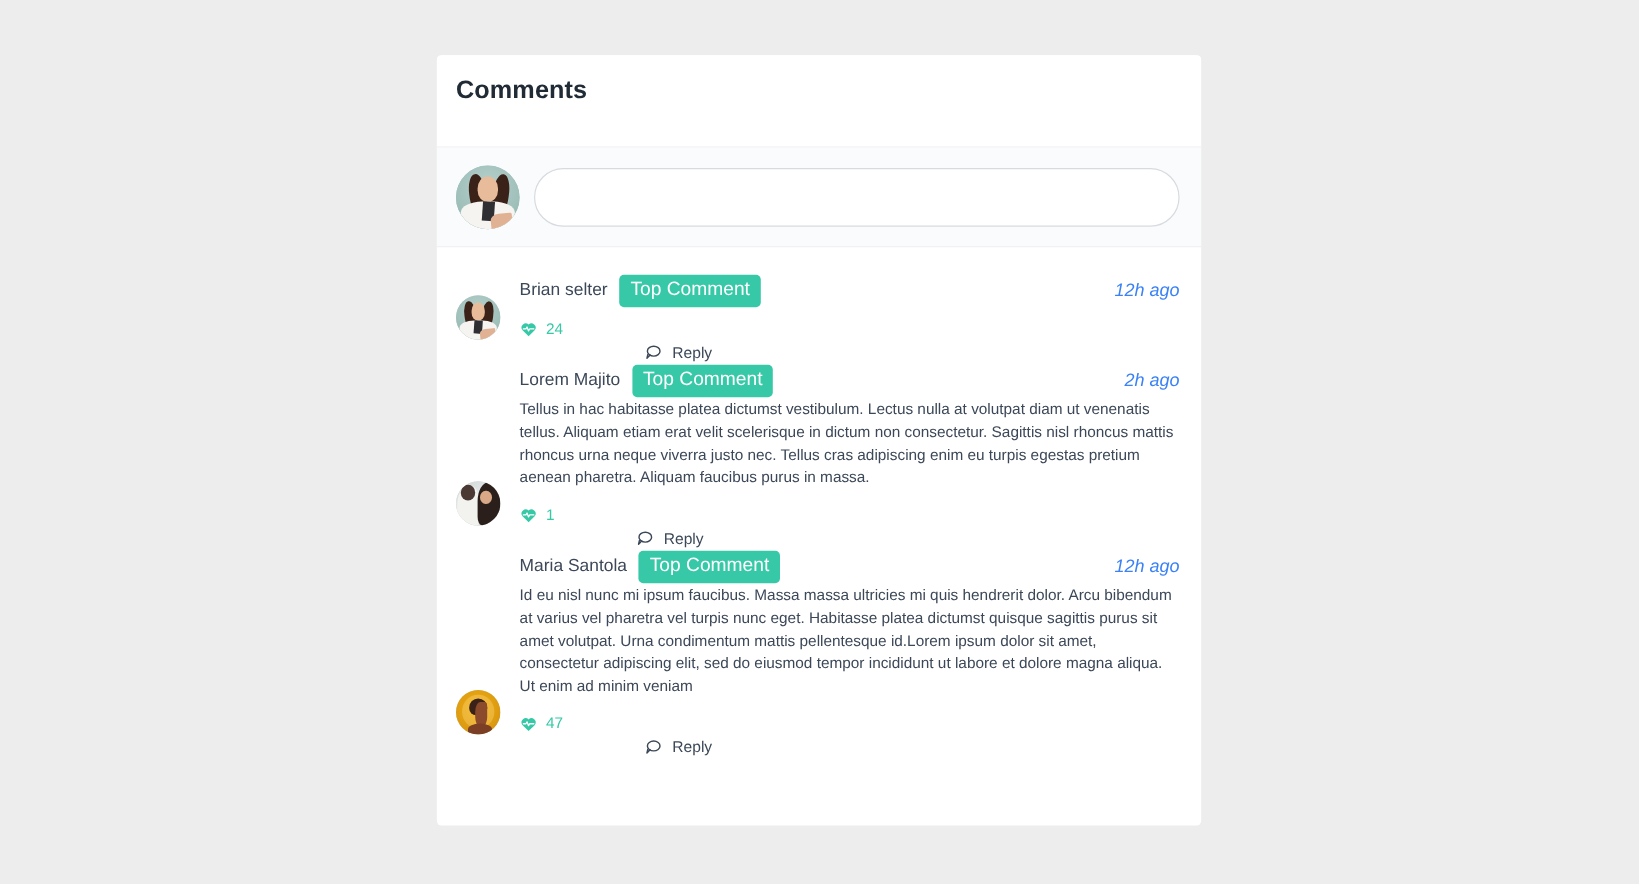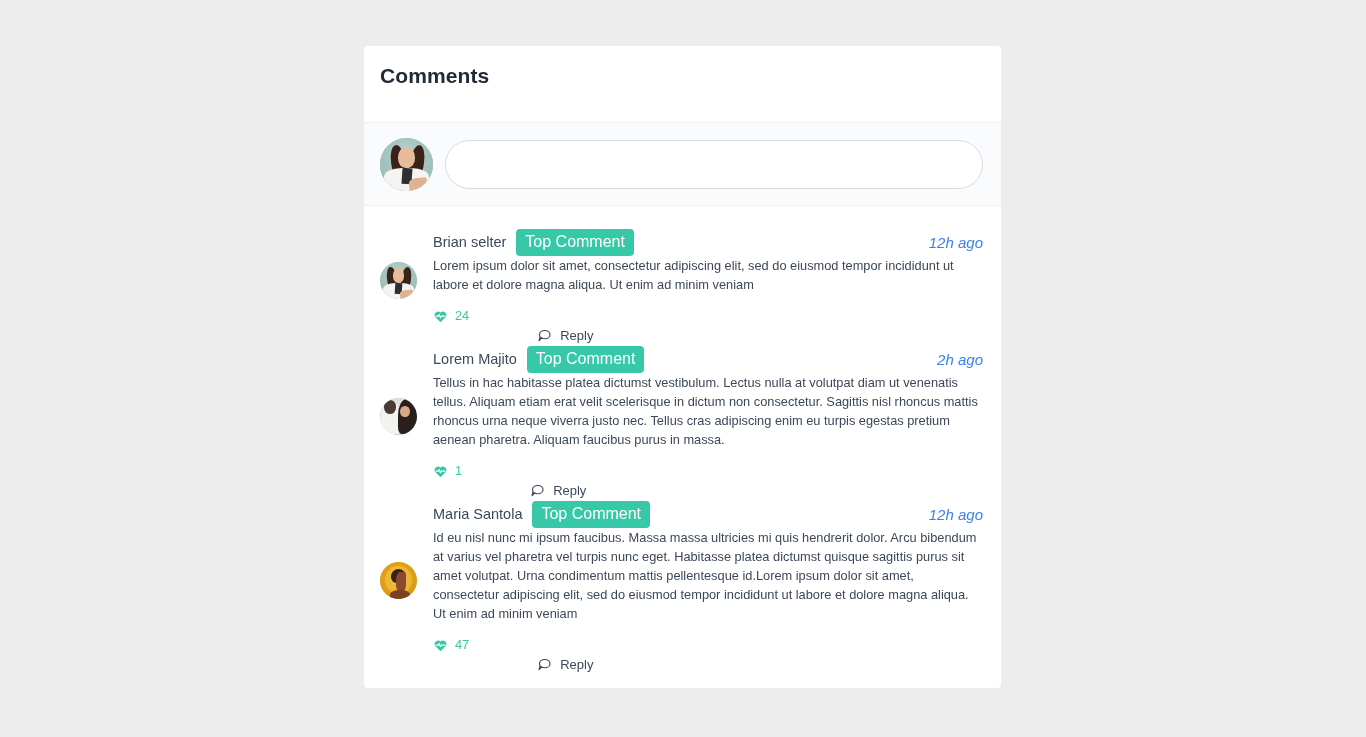--- a/index.html
+++ b/index.html
@@ -76,21 +76,21 @@
     outline: none;
   }
   .composer-input::placeholder { color: #b6bec9; }
 
   
   .comment-list {
     padding: 12px 18px 0 16px;
   }
   .comment {
     display: flex;
-    align-items: center;
+    align-items: flex-end;
     padding-top: 14px;
     padding-bottom: 10px;
   }
   .comment-avatar {
     width: 37px;
     height: 37px;
     border-radius: 50%;
     flex: 0 0 auto;
     overflow: hidden;
     margin-top: 3px;
@@ -271,21 +271,20 @@
           <div class="vneck"></div>
             <div class="arm"></div>
         </div>
       </div>
       <div class="comment-body">
         <div class="comment-top">
           <span class="comment-author">Brian selter</span>
           <span class="badge">Top Comment</span>
           <span class="comment-time">12h ago</span>
         </div>
-        <div class="comment-text">Lorem ipsum dolor sit amet, consectetur adipiscing elit, sed do eiusmod tempor incididunt ut labore et dolore magna aliqua. Ut enim ad minim veniam</div>
         <div class="comment-actions">
           <span class="like">
             <svg class="like-icon" viewBox="0 0 24 24">
               <path d="M12 21.2 3.6 12.9A5.6 5.6 0 0 1 12 5.6a5.6 5.6 0 0 1 8.4 7.3Z" fill="#37c9a7"></path>
               <path d="M5 11.4h3.4l1.5-2.6 2 5.2 1.5-2.6H19" fill="none" stroke="#ffffff" stroke-width="1.7" stroke-linecap="round" stroke-linejoin="round"></path>
             </svg>
             <span class="like-count">24</span>
           </span>
           <span class="reply">
             <svg class="reply-icon" viewBox="0 0 24 24">

